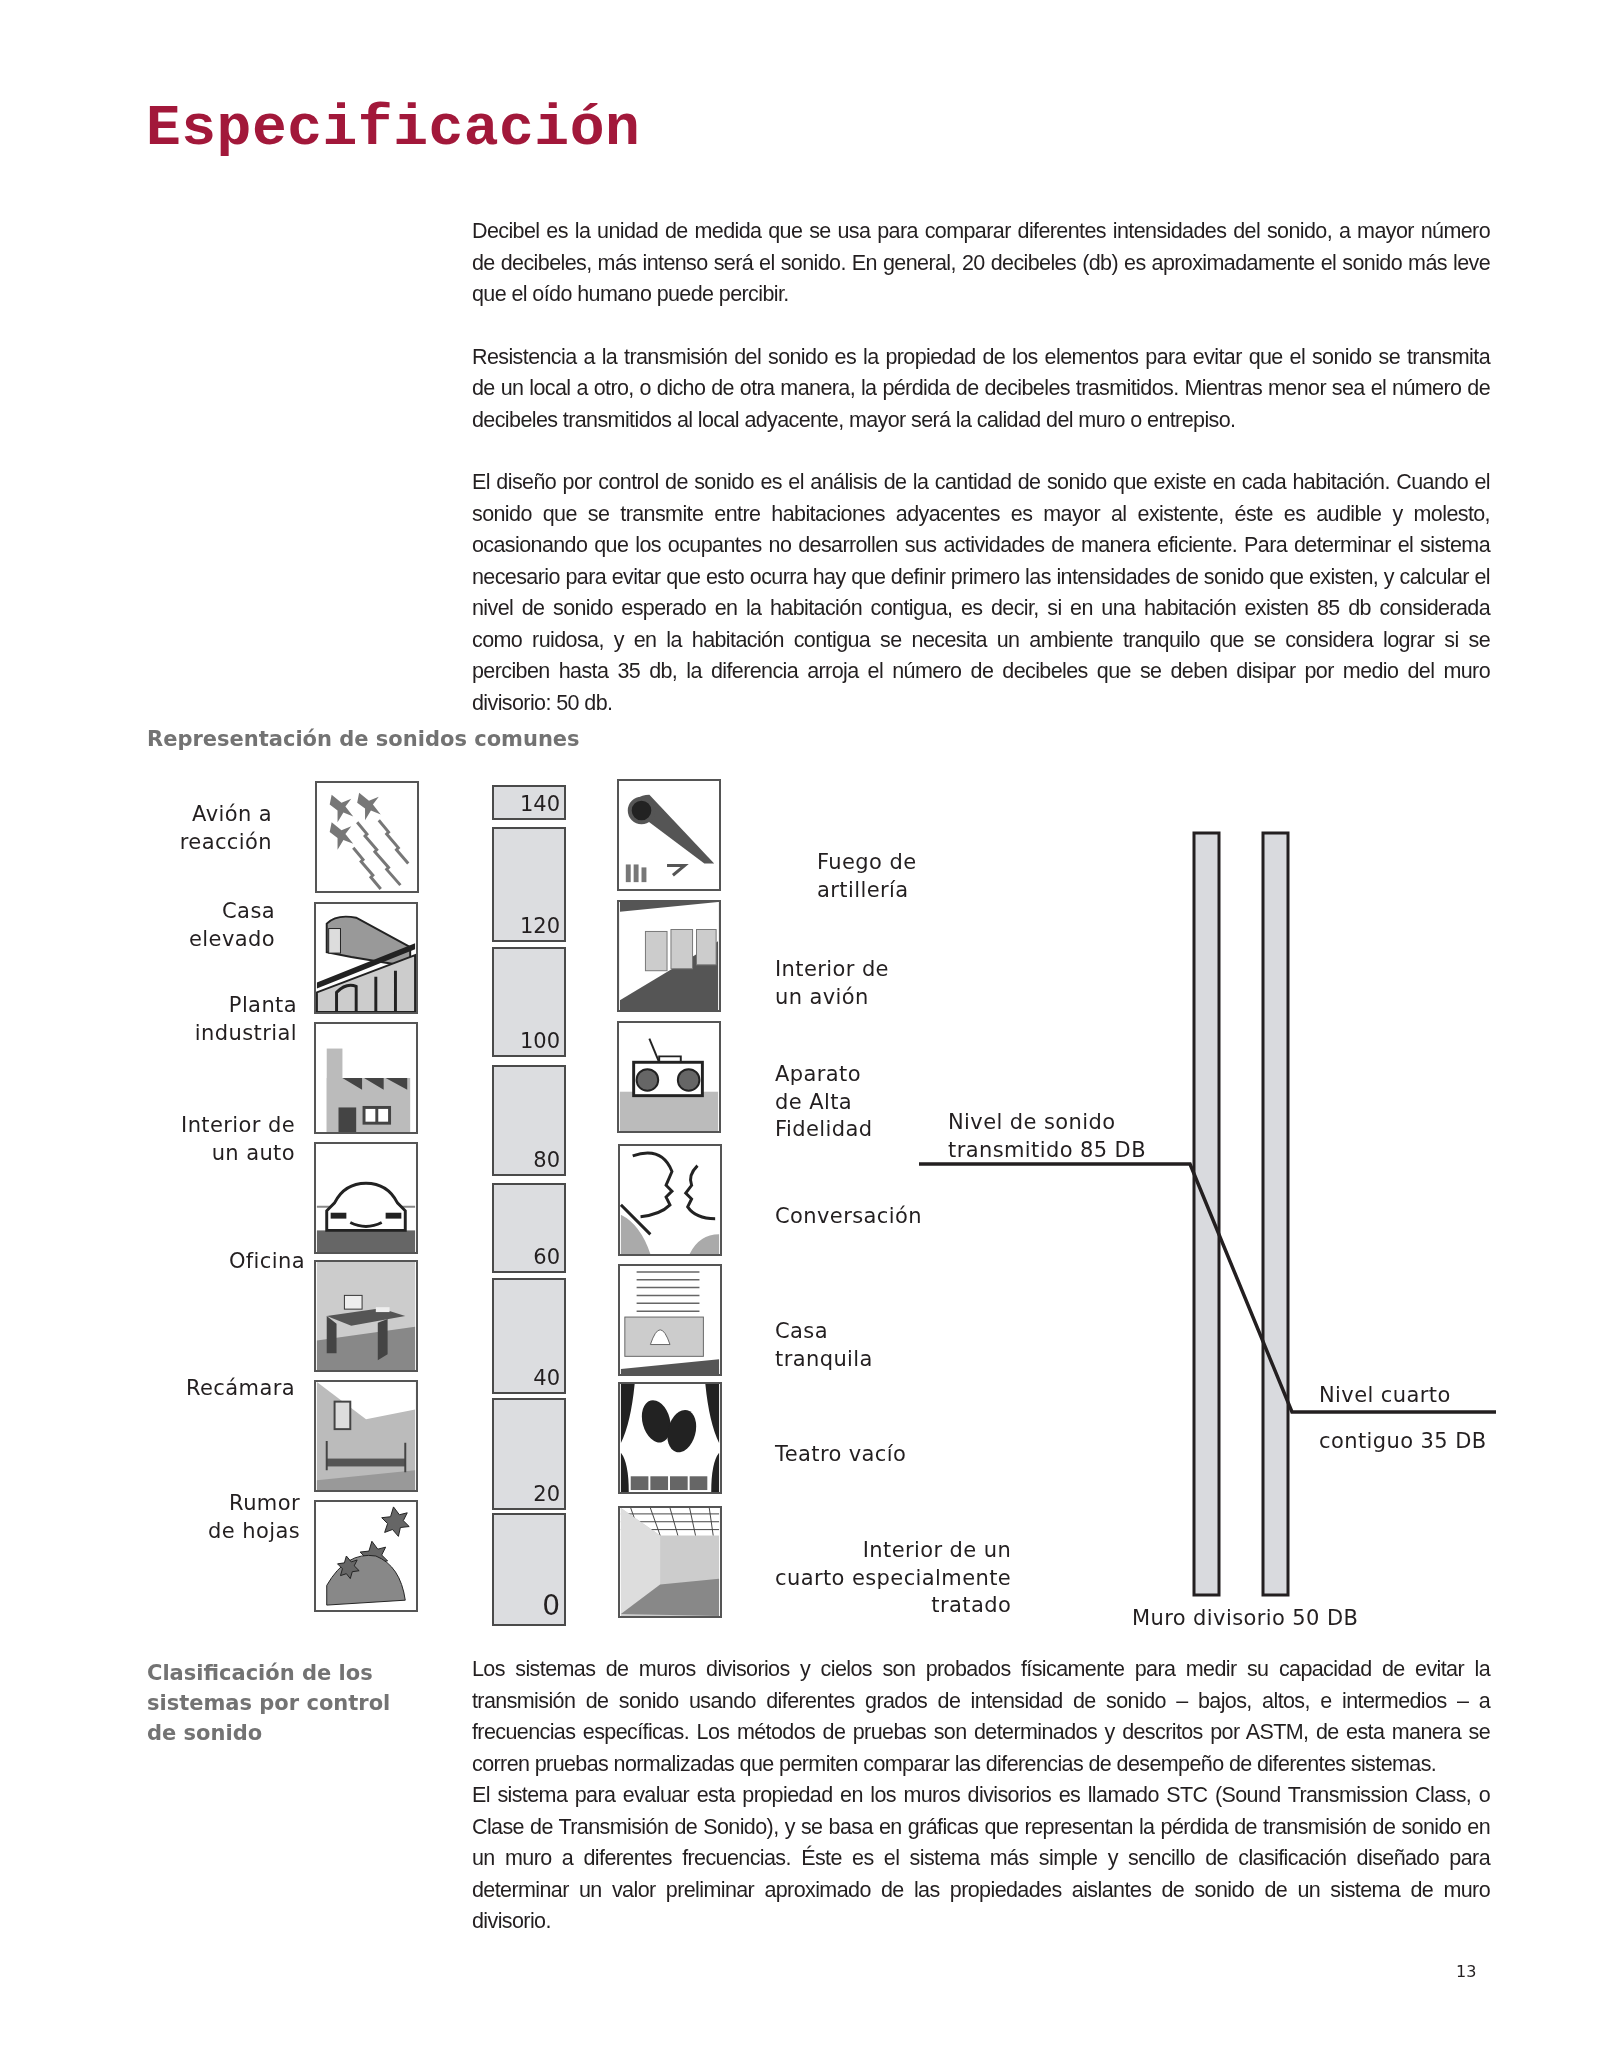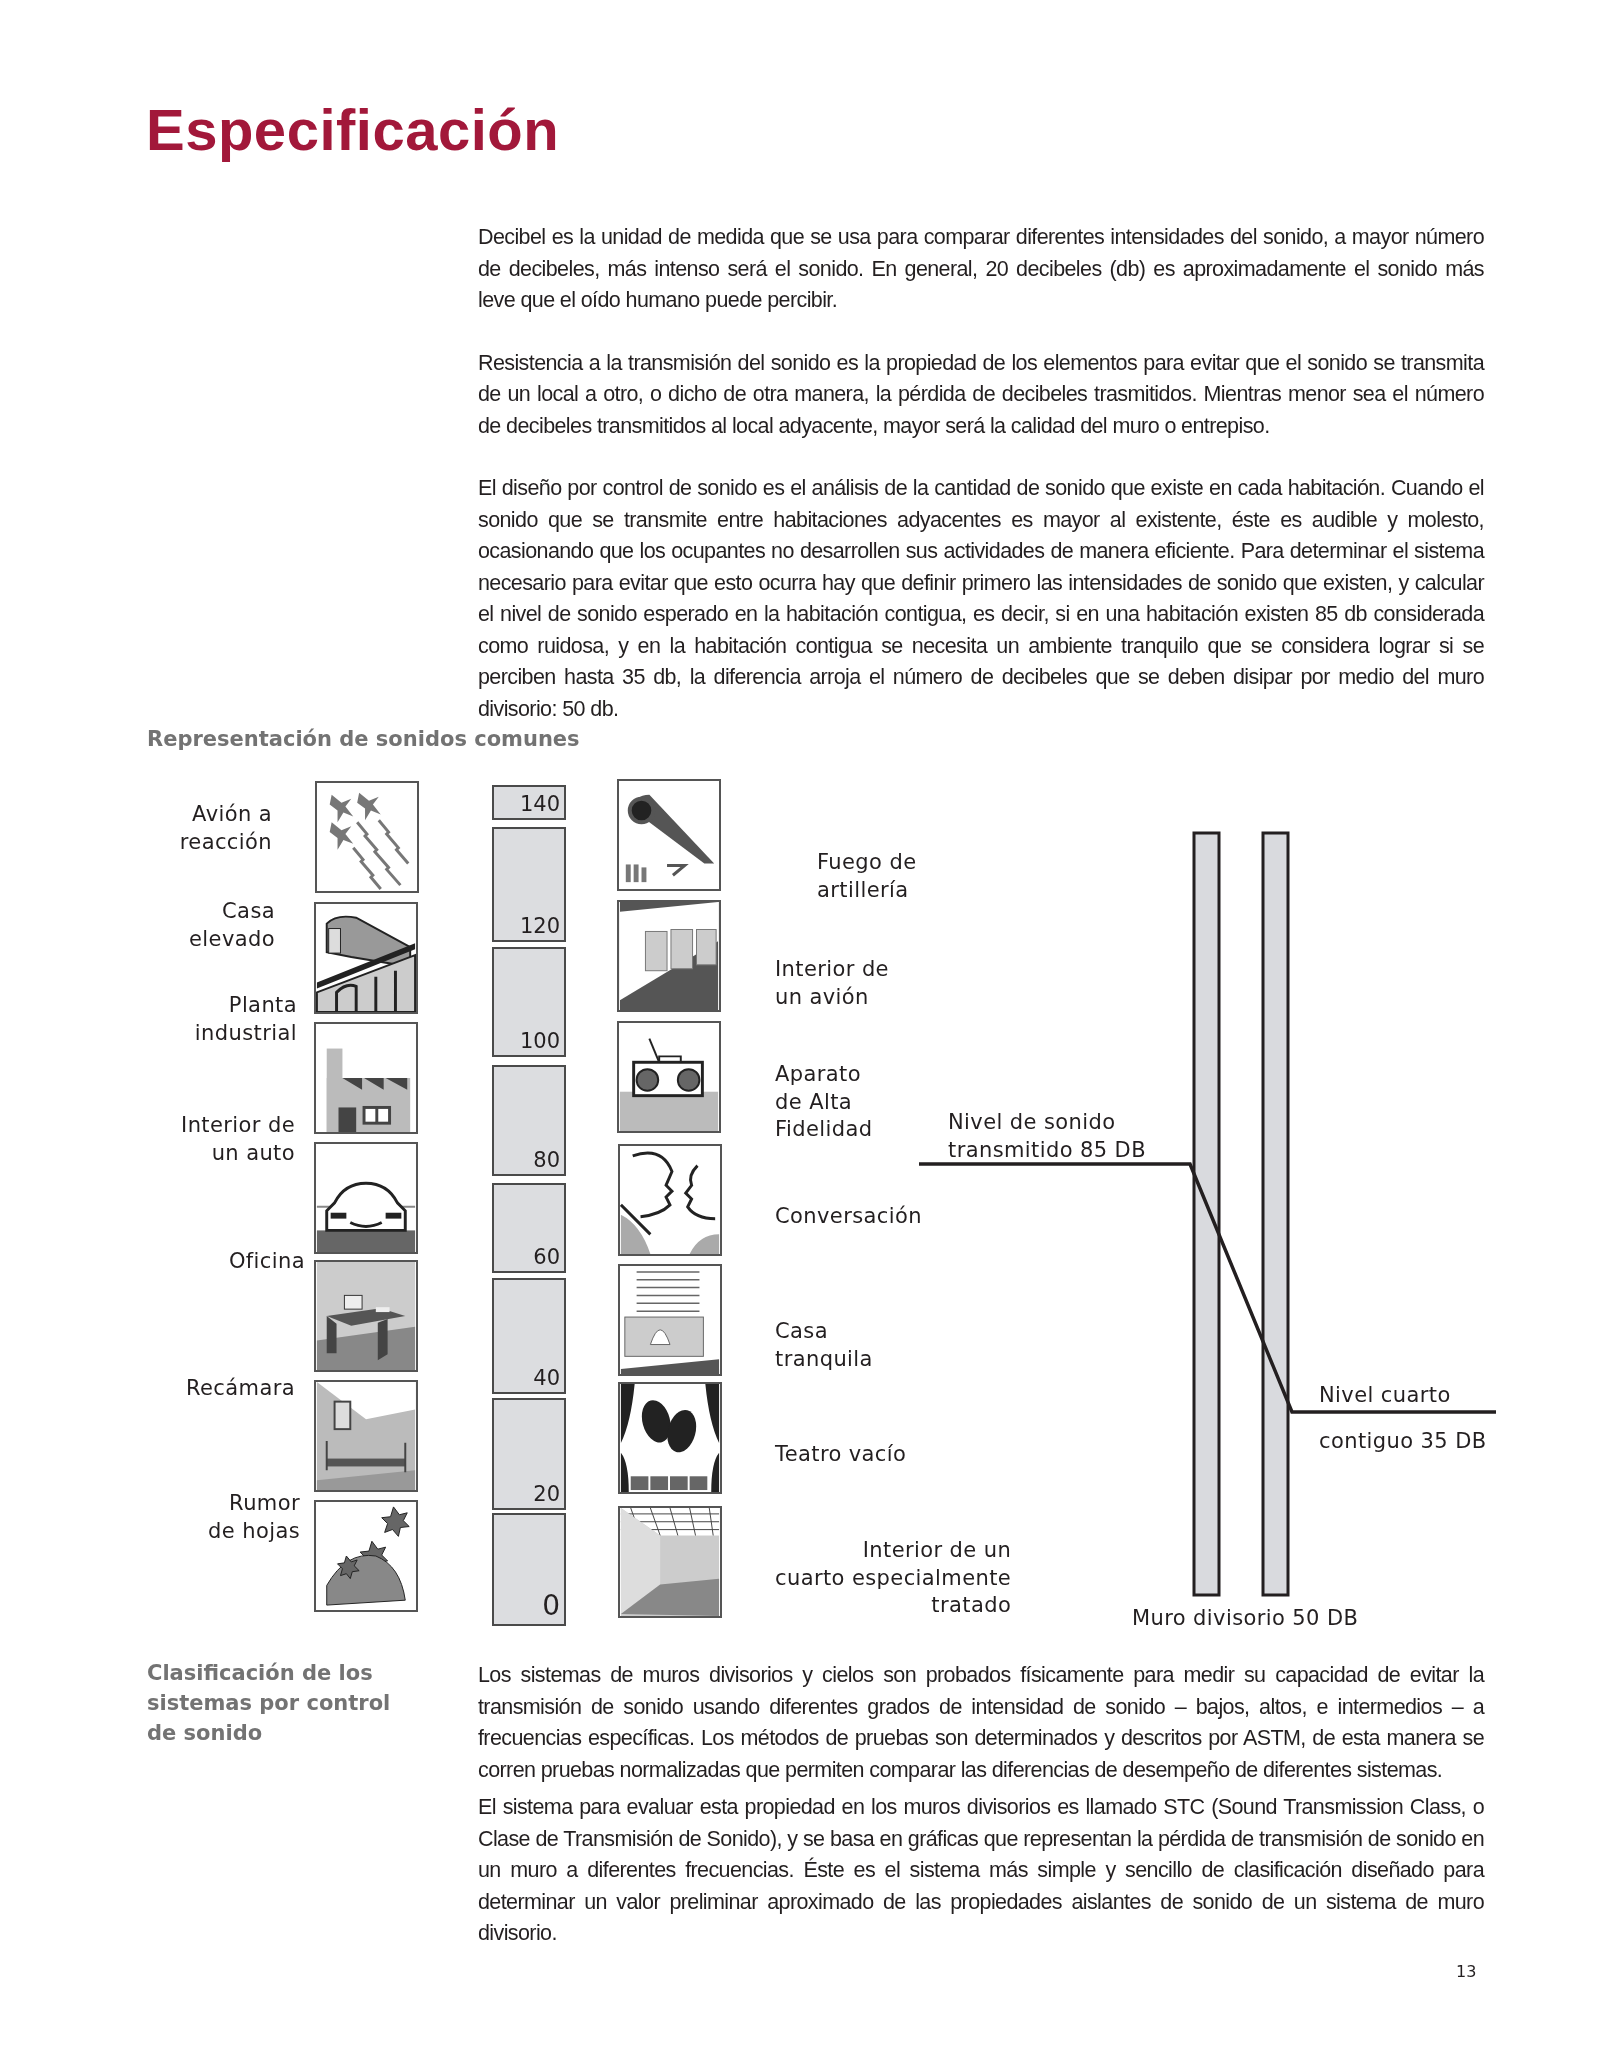--- a/index.html
+++ b/index.html
@@ -1,22 +1,22 @@
 <!DOCTYPE html>
 <html><head>
 <meta charset="utf-8">
 <style>
   html, body { margin:0; padding:0; background:#ffffff; }
   body { width:1600px; height:2071px; position:relative; overflow:hidden;
          font-family:"Liberation Sans", sans-serif; color:#231f20; }
   .title { position:absolute; left:146px; top:96px; font-size:58px; font-weight:bold;
-           color:#a2183a; letter-spacing:0.5px; font-family:Liberation Sans, sans-serif; }
+           color:#a2183a; letter-spacing:0.5px; font-family:Liberation Mono, monospace; }
   .para { position:absolute; left:472px; width:1018px; font-size:21.5px; line-height:31.5px;
           color:#231f20; text-align:justify; letter-spacing:-0.6px; font-stretch:condensed; }
-  .para p { margin:6px; }
+  .para p { margin:0; }
   .subhead { position:absolute; left:147px; font-family:"DejaVu Sans", sans-serif;
              font-size:21px; font-weight:bold; color:#737373; line-height:30px; }
   .lbl { position:absolute; font-family:"DejaVu Sans", sans-serif; font-size:21px;
          line-height:27.5px; color:#231f20; letter-spacing:0.4px; }
   .lbl.right { text-align:right; }
   .pic { position:absolute; width:104px; height:112px; border:2px solid #555; box-sizing:border-box;
          background:#fff; overflow:hidden; }
   .pic svg { width:100%; height:100%; display:block; }
   .scale-box { position:absolute; left:492px; width:74px; background:#dcdde0; border:2px solid #4a4a4a;
                box-sizing:border-box; }

